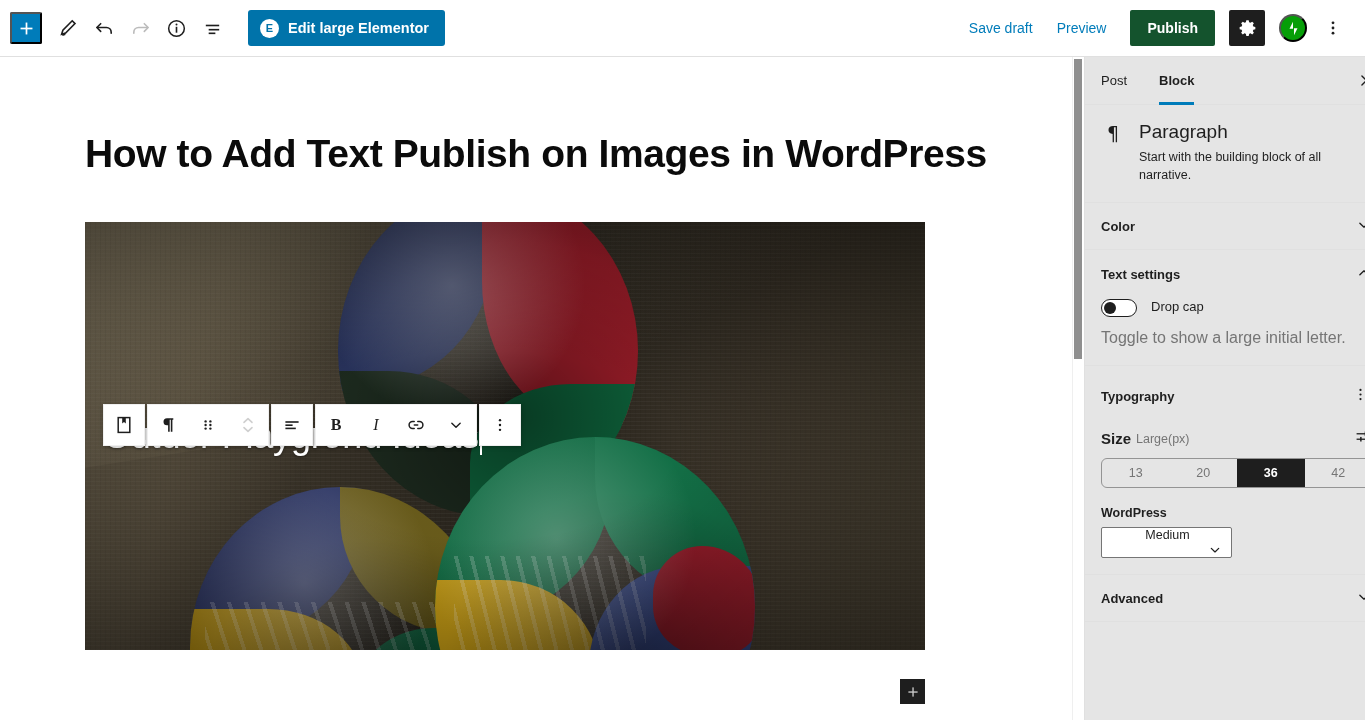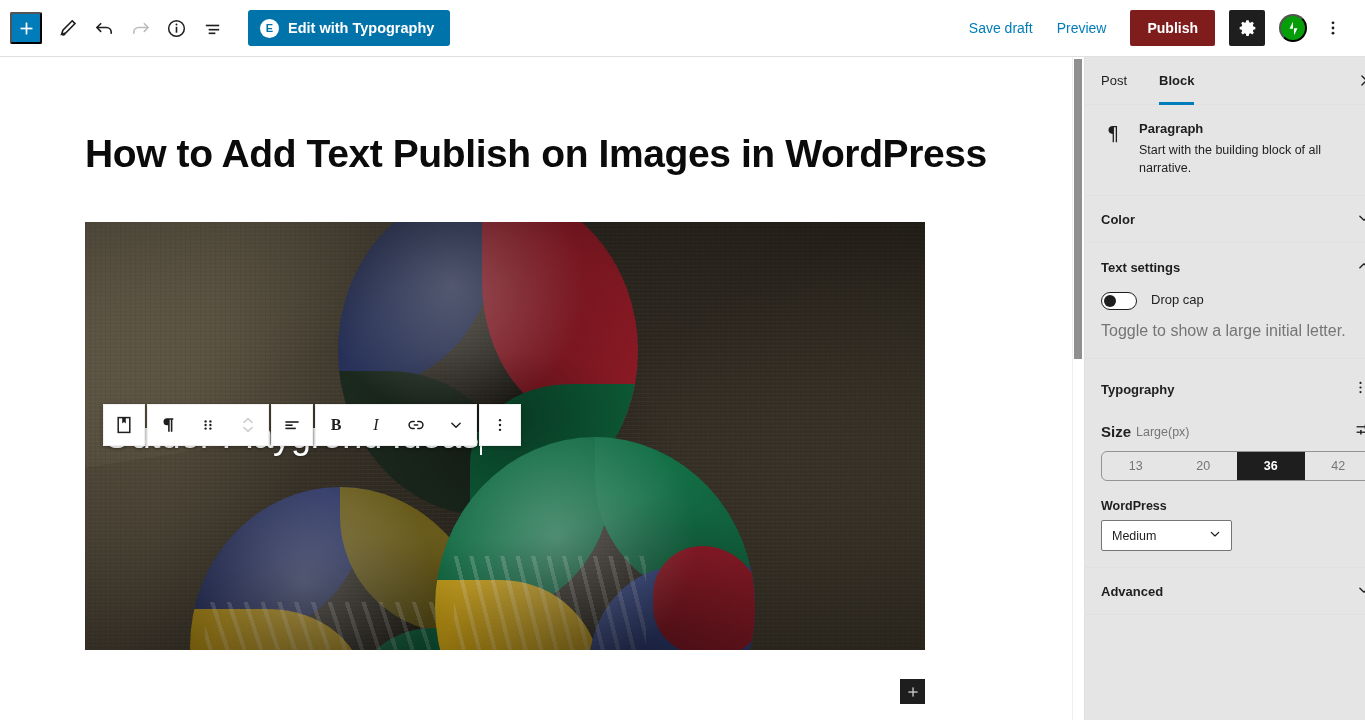--- a/index.html
+++ b/index.html
@@ -56,21 +56,21 @@
     font-size: 11px; font-weight: bold;
     flex: 0 0 auto;
   }
 
   .link-btn {
     color: #007cba; font-size: 14px;
     background: none; border: none; cursor: pointer;
     padding: 8px 12px;
   }
   .publish-btn {
-    background: #7f1d1d; color: #fff;
+    background: #14532d; color: #fff;
     border: none; border-radius: 2px;
     height: 36px; padding: 0 17px;
     font-size: 14px; font-weight: bold;
     margin-left: 12px; cursor: pointer;
   }
   .gear-btn {
     width: 36px; height: 36px;
     background: #1e1e1e; border-radius: 2px;
     display: flex; align-items: center; justify-content: center;
     margin-left: 14px; cursor: pointer; border: none;
@@ -290,21 +290,21 @@
     display: flex; gap: 14px;
     padding: 16px 16px 18px 16px;
     border-bottom: 1px solid #e0e0e0;
   }
   .block-card .bc-icon {
     width: 24px; flex: 0 0 24px;
     display: flex; justify-content: center; padding-top: 1px;
     font-size: 19px; color: #1e1e1e;
     font-family: "DejaVu Sans", sans-serif;
   }
-  .bc-title { font-size: 13px; font-weight: 700; color: #1e1e1e; margin-bottom: 5px; }
+  .bc-title { font-size: 19px; font-weight: 400; color: #1e1e1e; margin-bottom: 5px; }
   .bc-desc { font-size: 12.5px; color: #1e1e1e; line-height: 1.45; max-width: 205px; }
 
   .panel-row {
     height: 47px;
     display: flex; align-items: center;
     padding: 0 16px;
     border-bottom: 1px solid #e0e0e0;
     cursor: pointer;
     font-size: 13px; font-weight: 600; color: #1e1e1e;
   }
@@ -374,21 +374,21 @@
 
   .appearance-wrap { padding: 18px 16px 16px 16px; border-bottom: 1px solid #e0e0e0; }
   .appearance-label { font-size: 12.5px; font-weight: 600; color: #1e1e1e; margin-bottom: 7px; }
   .select-box {
     width: 131px; height: 31px;
     border: 1px solid #757575;
     border-radius: 2px;
     display: flex; align-items: center;
     padding: 0 8px 0 10px;
     font-size: 12.5px; color: #1e1e1e;
-    cursor: pointer; background: #fff;
+    cursor: pointer; background: #fff; flex-direction: column;
   }
   .select-box .chev { margin-left: auto; }
 </style>
 </head>
 <body>
 
 <div class="topbar">
   <div class="tb-left">
 
     <button class="inserter">
@@ -430,21 +430,21 @@
     <button class="icon-btn">
       <svg width="21" height="21" viewBox="0 0 22 22">
         <rect x="4" y="7" width="14" height="1.7" fill="#1e1e1e"></rect>
         <rect x="7" y="11.4" width="11" height="1.7" fill="#1e1e1e"></rect>
         <rect x="7" y="15.2" width="7" height="1.7" fill="#1e1e1e"></rect>
       </svg>
     </button>
 
     <button class="elementor-btn">
       <span class="el-badge">E</span>
-      <span>Edit with Typography</span>
+      <span>Edit large Elementor</span>
     </button>
   </div>
 
   <div class="tb-right">
     <button class="link-btn">Save draft</button>
     <button class="link-btn">Preview</button>
     <button class="publish-btn">Publish</button>
 
     <button class="gear-btn">
       <svg width="19" height="19" viewBox="0 0 20 20">

